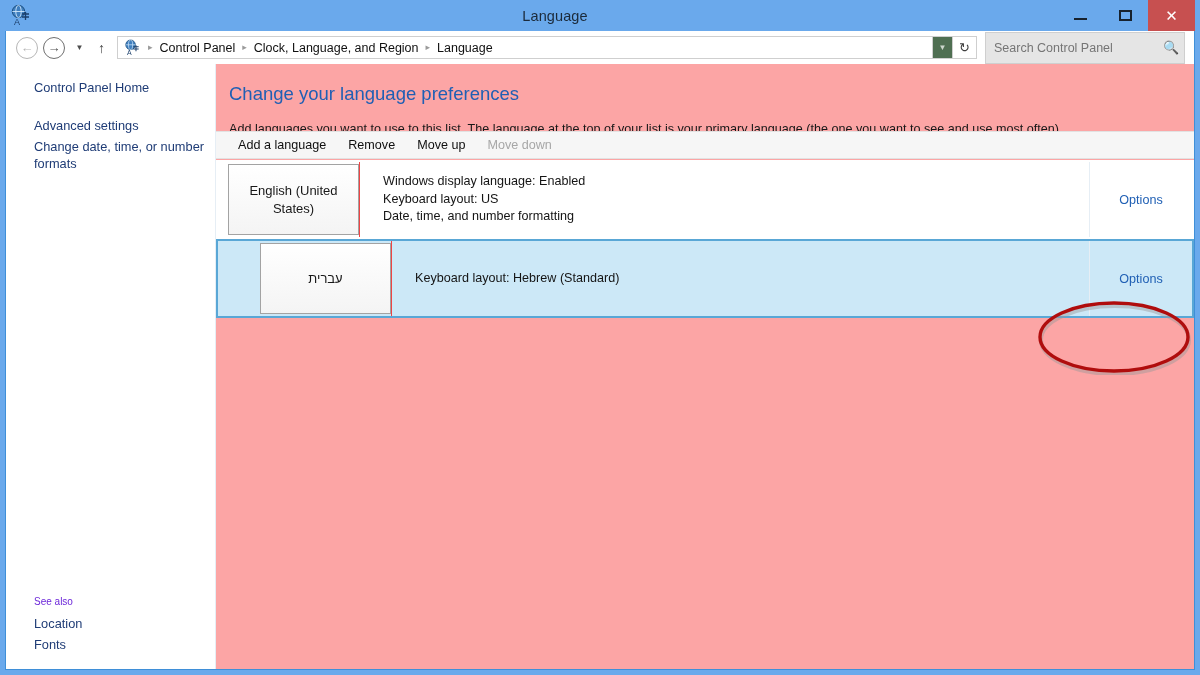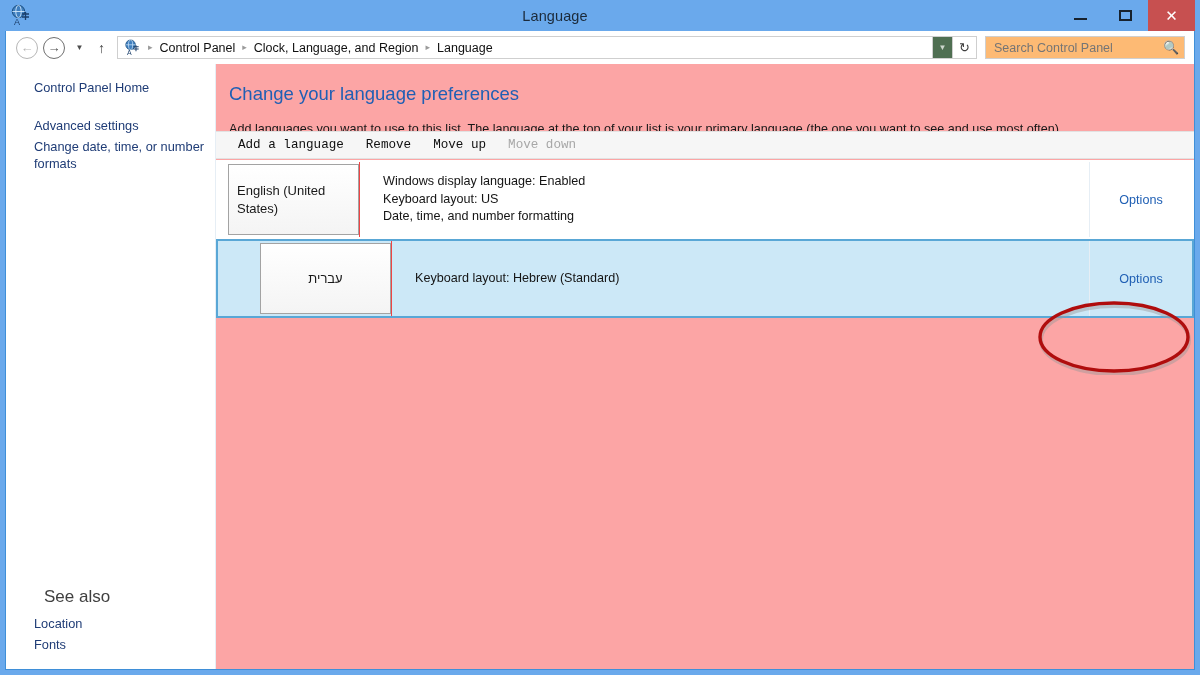--- a/index.html
+++ b/index.html
@@ -149,23 +149,23 @@
   #refresh-btn {
     width: 24px; height: 23px;
     border: 1px solid #cfcfcf;
     border-left: none;
     background: #ffffff;
     display: flex; align-items: center; justify-content: center;
     color: #3d3d3d; font-size: 13px;
     flex: 0 0 auto;
   }
   #searchbox {
-    width: 200px; height: 23px;
+    width: 200px; height: 32px;
     border: 1px solid #cfcfcf;
-    background: #fdba74;
+    background: #e5e5e5;
     margin-left: 8px;
     display: flex; align-items: center;
     padding: 0 4px 0 8px;
     flex: 0 0 auto;
   }
   #search-input {
     flex: 1;
     border: none; outline: none;
     font-family: "Liberation Sans", sans-serif;
     font-size: 12.5px;
@@ -198,24 +198,23 @@
     cursor: default;
   }
   .side-link.multiline { padding-right: 10px; }
   #side-gap-1 { height: 17px; }
   #see-also-block {
     position: absolute;
     left: 0; bottom: 14px;
     width: 100%;
   }
   #see-also-title {
-    font-size: 17px;
-    color: #404040;
+    font-size: 10px;
+    color: #6d28d9;
     padding: 0 0 6px 28px;
-    margin-left: 10px;
   }
 
   #main {
     flex: 1;
     position: relative;
     background: #fca5a5;
     min-width: 0;
   }
   #main-heading {
     font-size: 18.5px;
@@ -242,21 +241,21 @@
     align-items: center;
     padding-left: 11px;
   }
   .toolbtn {
     font-size: 12.6px;
     color: #0f0f0f;
     padding: 3px 11px;
     cursor: default;
     background: transparent;
     border: none;
-    font-family: Liberation Mono, monospace;
+    font-family: Liberation Sans, sans-serif;
     white-space: nowrap;
   }
   .toolbtn.disabled { color: #a7a7a7; }
 
   
   #lang-list {
     position: absolute;
     left: 0; top: 96px;
     width: 100%;
   }
@@ -282,21 +281,21 @@
     padding-left: 10px;
   }
   .lang-tile {
     width: 152px;
     height: 71px;
     border: 1px solid #a3a3a3;
     background: linear-gradient(#ffffff, #f4f4f4);
     display: flex;
     align-items: center;
     justify-content: center;
-    text-align: left;
+    text-align: center;
     font-size: 13px;
     color: #181818;
     line-height: 18px;
     padding: 0 8px;
   }
   .lang-info {
     flex: 1;
     display: flex;
     flex-direction: column;
     justify-content: center;

